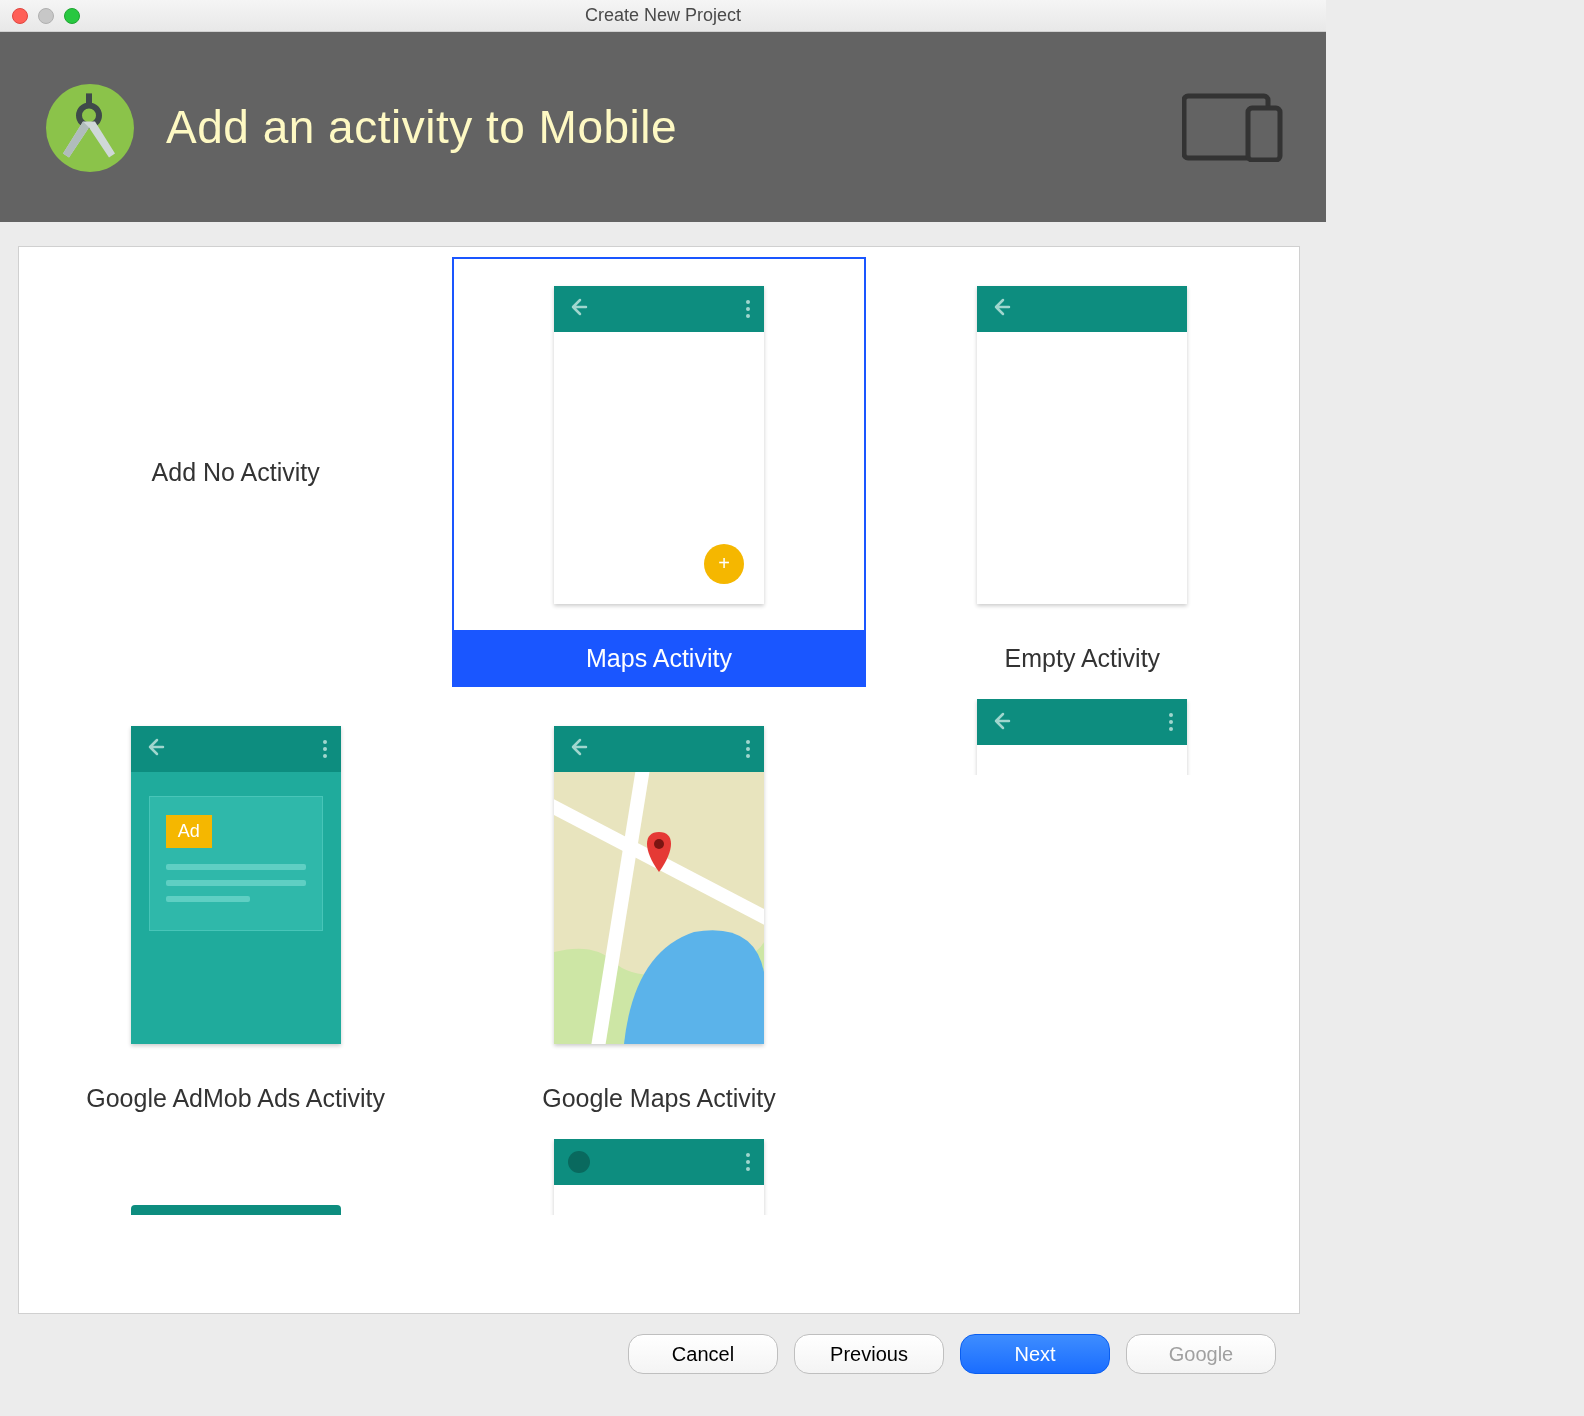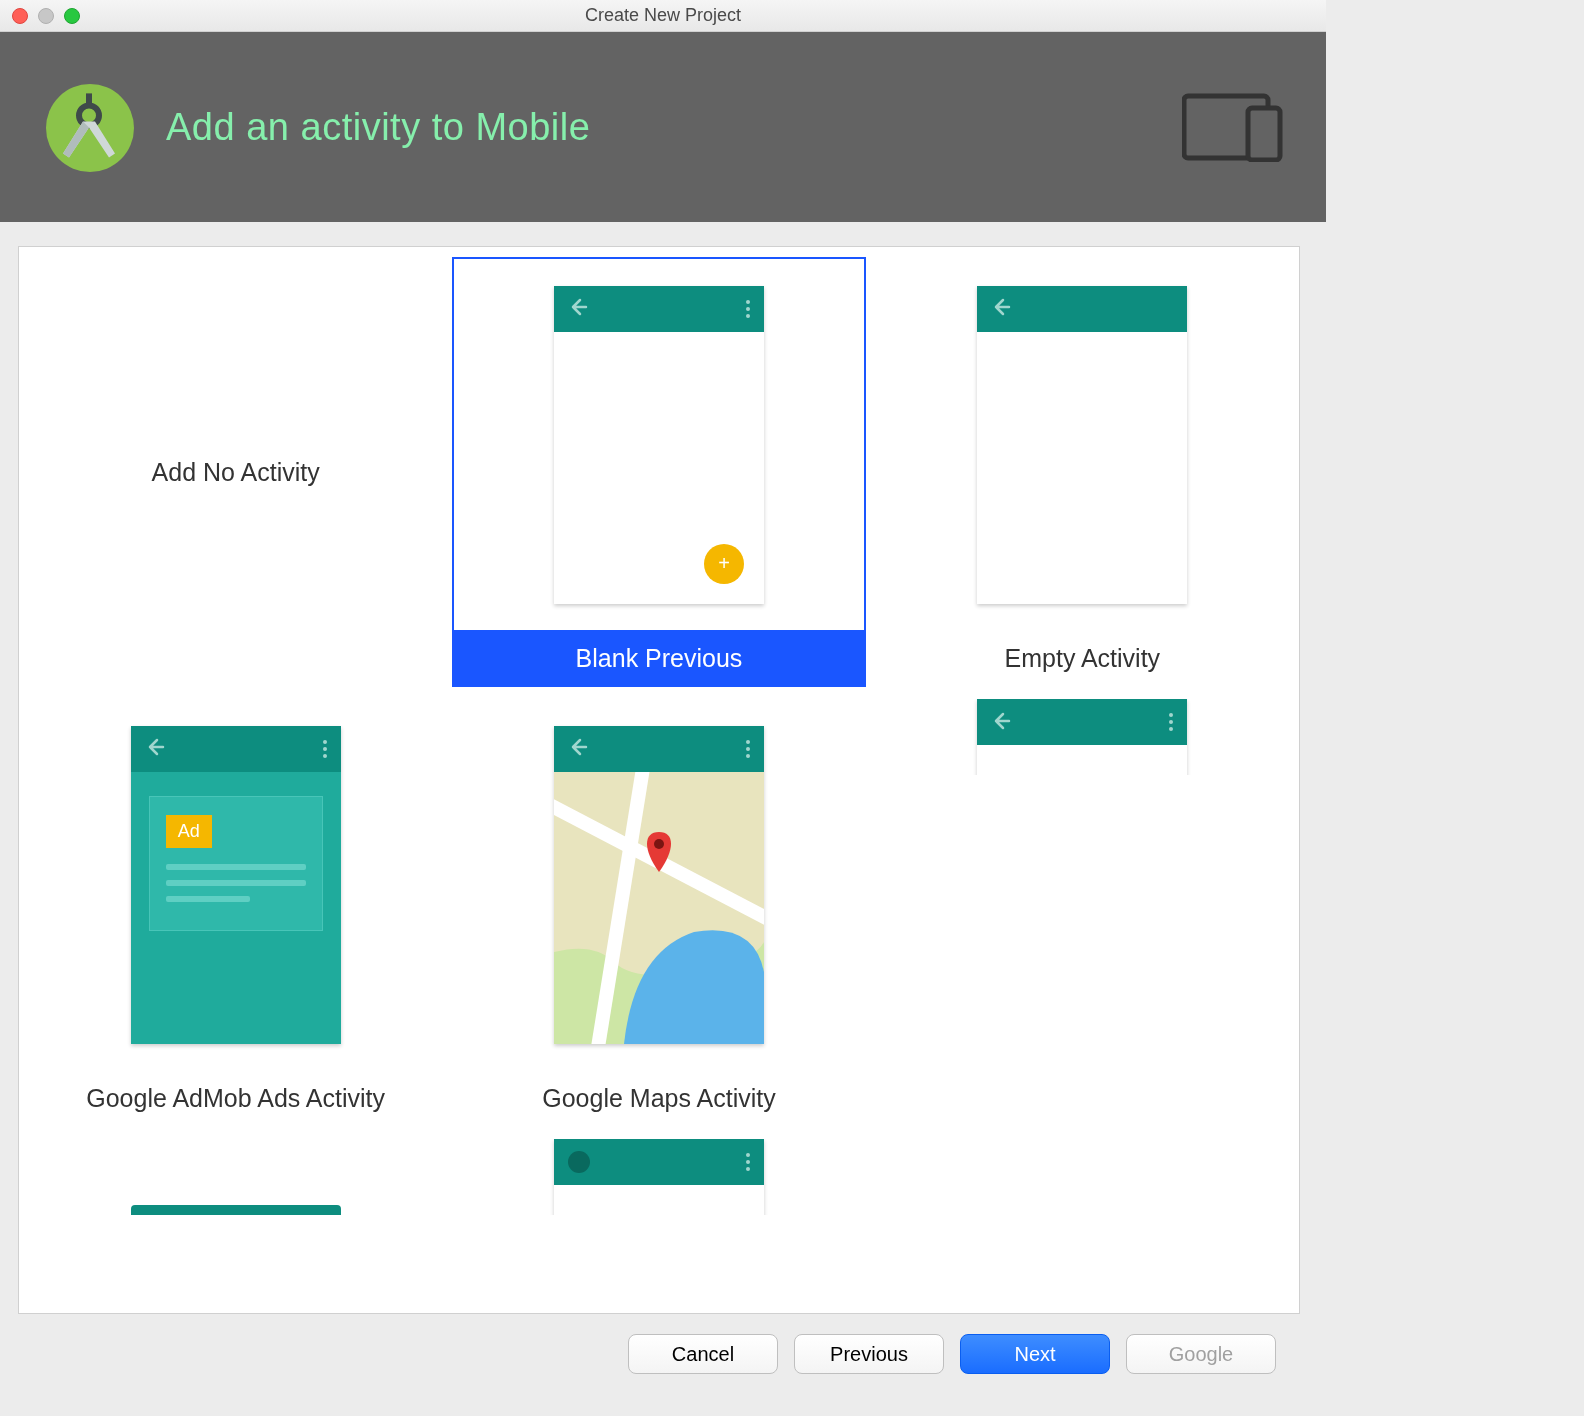--- a/index.html
+++ b/index.html
@@ -34,21 +34,21 @@
     padding: 0 40px;
     justify-content: space-between;
   }
   .banner-left { display: flex; align-items: center; gap: 28px; }
   .logo { width: 98px; height: 98px; position: relative; }
   .logo-circle { width: 88px; height: 88px; background: #8bc34a; border-radius: 50%; position: absolute; top: 6px; left: 6px; }
   .logo-compass {
     position: absolute; top: 50%; left: 50%;
     width: 72px; height: 72px; transform: translate(-50%,-55%);
   }
-  .banner h1 { color: #86efac; font-weight: 300; font-size: 38px; letter-spacing: 0.5px; }
+  .banner h1 { color: #fef9c3; font-weight: 300; font-size: 46px; letter-spacing: 0.5px; }
   .device-icon { width: 104px; height: 70px; }
   .content-wrap { flex: 1; padding: 24px 26px 18px 18px; display: flex; flex-direction: column; }
   .gallery {
     background: #fff;
     border: 1px solid #d0d0d0;
     flex: 1;
     overflow-y: auto;
     padding: 10px;
   }
   .grid {
@@ -119,21 +119,21 @@
   .ad-pill { background:#f5b700; color:#fff; padding:6px 12px; font-size:18px; font-weight:500; display:inline-block; margin-bottom:16px; }
   .ad-line { height:6px; background:#5fcfc3; margin-bottom:10px; border-radius:2px;}
   .ad-line.short { width:60%; }
   .maps-body { flex:1; position:relative; overflow:hidden; background:#e8e4be; }
   .footer {
     display:flex; justify-content:flex-end; gap:16px;
     padding: 20px 24px 24px 24px;
   }
   .btn {
     min-width: 150px; height: 40px;
-    border-radius: 8px; font-size: 20px;
+    border-radius: 15px; font-size: 20px;
     display:flex; align-items:center; justify-content:center;
     cursor: pointer;
     border: 1px solid #bfbfbf;
     background: linear-gradient(#ffffff,#f4f4f4);
   }
   .btn.primary { background: linear-gradient(#3e8dff,#1a6dff); color:#fff; border:1px solid #0a5ef0; }
   .btn.disabled { color:#a0a0a0; cursor: default; }
   .no-activity-label { font-size: 25px; color:#333; }
 </style>
 </head>
@@ -191,21 +191,21 @@
                 <span class="menu-dots">
                     <span></span>
                     <span></span>
                     <span></span>
                   </span>
               </div>
               <div style="flex:1;"></div>
               <div class="fab">+</div>
             </div>
           </div>
-          <div class="label">Blank Previous</div>
+          <div class="label">Maps Activity</div>
         </div>
 
         <div class="cell">
           <div class="preview-area">
             <div class="phone">
               <div class="appbar">
                 <span class="back">
                   <svg width="20" height="20" viewBox="0 0 20 20">
                       <path d="M12 3 L5 10 L12 17 M5 10 H18" stroke="#a0d6ce" stroke-width="2.5" fill="none" stroke-linecap="round" stroke-linejoin="round"></path>
                     </svg>

